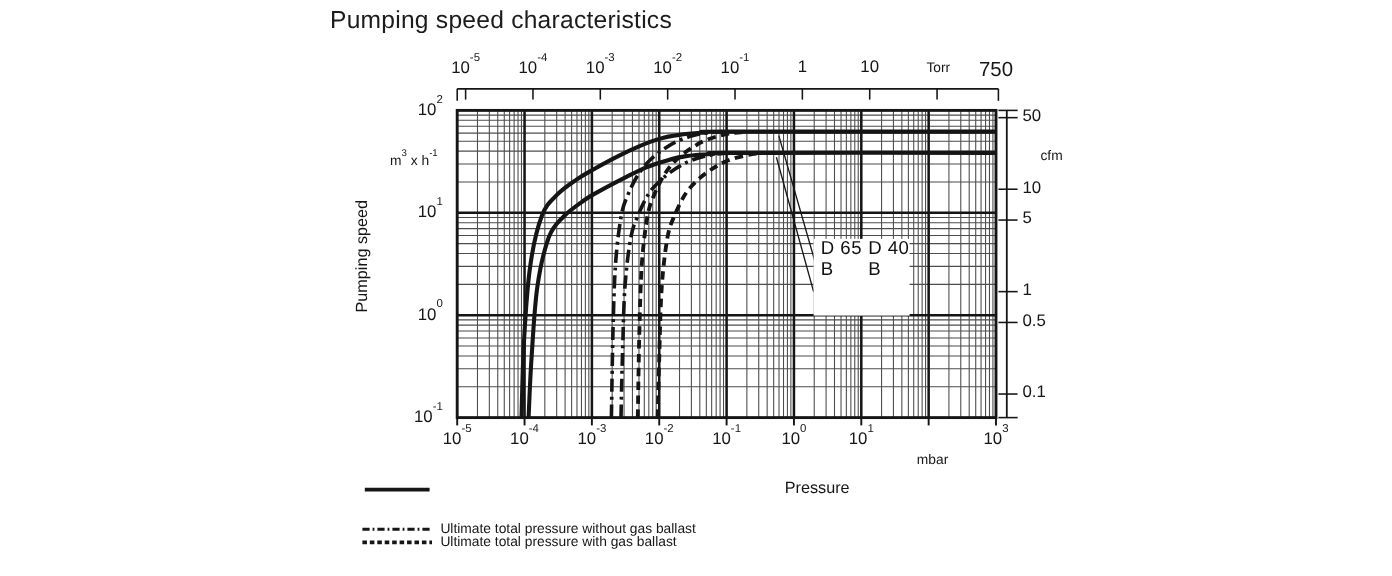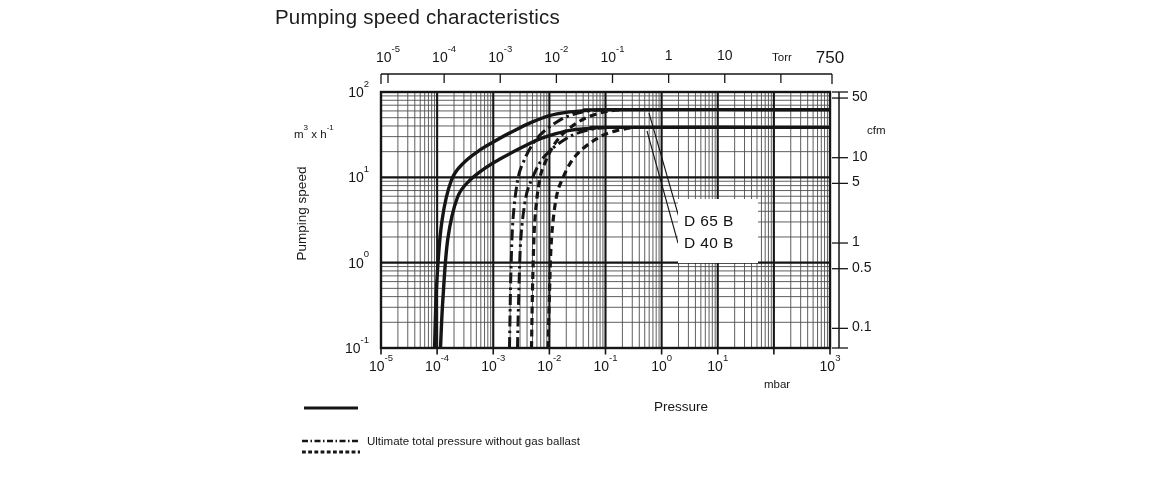--- a/index.html
+++ b/index.html
@@ -11,21 +11,21 @@
   .tick-label.centered{transform:translateX(-50%);}
   .tick-label.right-align{width:60px;text-align:right;}
   .tick-label sup{font-size:68%;position:relative;top:-0.45em;letter-spacing:0;}
   #chart-title{position:absolute;left:246px;top:5px;font-size:20.5px;color:#1c1c1c;letter-spacing:.2px;}
   .unit-label{position:absolute;font-size:11.5px;color:#161616;white-space:nowrap;}
   .unit-label sup{font-size:70%;position:relative;top:-0.4em;}
   #pumping-speed-label{position:absolute;left:173px;top:205px;width:200px;height:17px;
       text-align:center;font-size:13.5px;transform:rotate(-90deg);color:#161616;}
   #pressure-label{position:absolute;left:625px;top:399px;font-size:13.5px;color:#161616;}
   #curve-label-box{position:absolute;left:649px;top:199px;width:80px;height:64px;background:#fff;
-      display:flex;flex-direction:column;justify-content:center;gap:5px;padding-left:6px;box-sizing:border-box;}
+      display:flex;flex-direction:row;justify-content:center;gap:5px;padding-left:6px;box-sizing:border-box;}
   .curve-label{font-size:15.5px;letter-spacing:.4px;color:#111;line-height:17px;}
   #legend{position:absolute;left:272px;top:398px;}
   .legend-row{position:absolute;left:0;display:flex;align-items:center;height:14px;}
   .legend-row svg{display:block;margin-right:6px;}
   .legend-text{font-size:11.5px;color:#161616;white-space:nowrap;}
 </style>
 </head>
 <body>
 
 <div id="stage">
@@ -180,21 +180,21 @@
       </g>
       <g>
         <line x1="620" y1="113" x2="651" y2="221" stroke="#151515" stroke-width="1.1"></line>
         <line x1="618" y1="131" x2="649" y2="243" stroke="#151515" stroke-width="1.1"></line>
       </g>
     </svg>
 
   <div id="labels-layer">
 
     <div id="pumping-speed-label">Pumping speed</div>
-    <div class="unit-label" style="left:265px;top:126px;">m<sup>3</sup> x h<sup>-1</sup></div>
+    <div class="unit-label" style="left:296px;top:126px;">m<sup>3</sup> x h<sup>-1</sup></div>
 
     <div class="unit-label" style="left:743px;top:51px;">Torr</div>
 
     <div class="unit-label" style="left:838px;top:124px;">cfm</div>
 
     <div class="unit-label" style="left:735px;top:378px;">mbar</div>
 
     <div id="pressure-label">Pressure</div>
 
     <div id="curve-label-box">
@@ -211,20 +211,21 @@
       <div class="legend-row" style="top:36px;">
         <svg width="60" height="10">
           <line class="legend-line" x1="1" y1="5" x2="59" y2="5" stroke="#151515" stroke-width="2.6" stroke-dasharray="6 2.5 1.5 2.5"></line>
         </svg>
         <span class="legend-text">Ultimate total pressure without gas ballast</span>
       </div>
       <div class="legend-row" style="top:47px;">
         <svg width="60" height="10">
           <line class="legend-line" x1="1" y1="5" x2="59" y2="5" stroke="#151515" stroke-width="3.2" stroke-dasharray="3.8 2.4"></line>
         </svg>
+        <span class="legend-text">Ultimate total pressure with gas ballast</span>
       </div>
     </div>
 
   <div class="tick-label centered" style="left: 359.01px; top: 48px;">10<sup>-5</sup></div>
       <div class="tick-label centered" style="left: 415.135px; top: 48px;">10<sup>-4</sup></div>
       <div class="tick-label centered" style="left: 471.26px; top: 48px;">10<sup>-3</sup></div>
       <div class="tick-label centered" style="left: 527.385px; top: 48px;">10<sup>-2</sup></div>
       <div class="tick-label centered" style="left: 583.51px; top: 48px;">10<sup>-1</sup></div>
       <div class="tick-label centered" style="left: 639.635px; top: 48px;">1</div>
       <div class="tick-label centered" style="left: 695.76px; top: 48px;">10</div>

